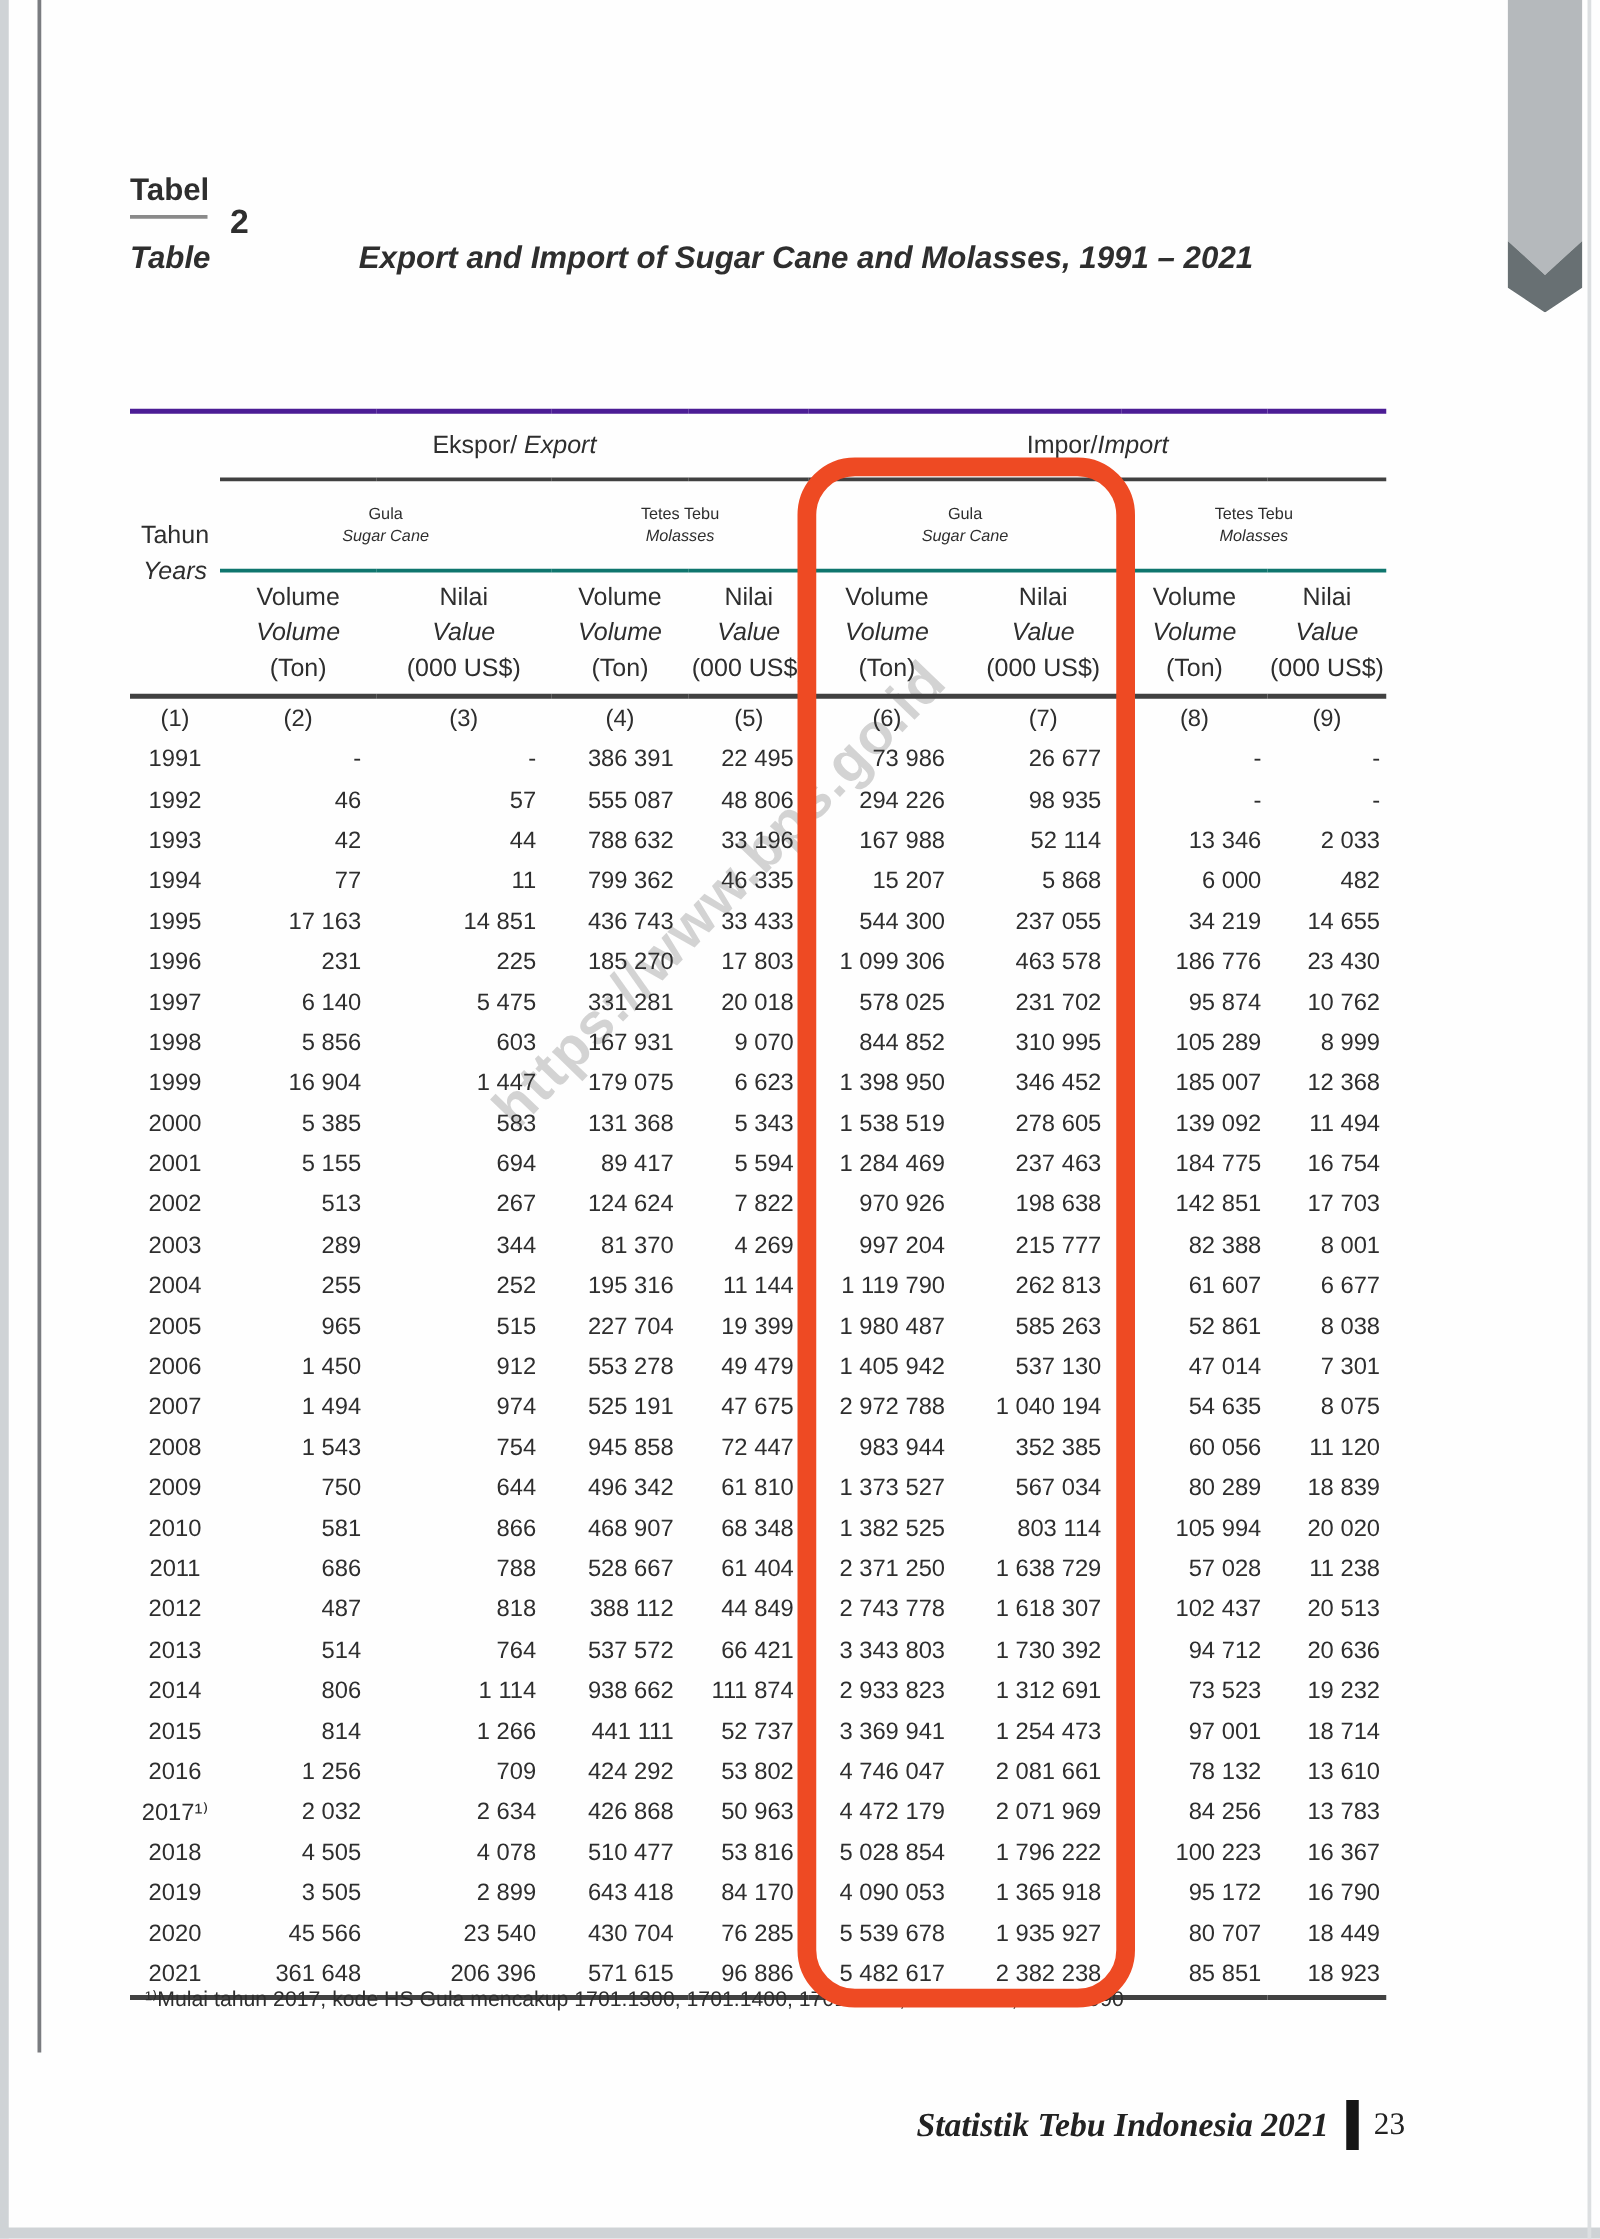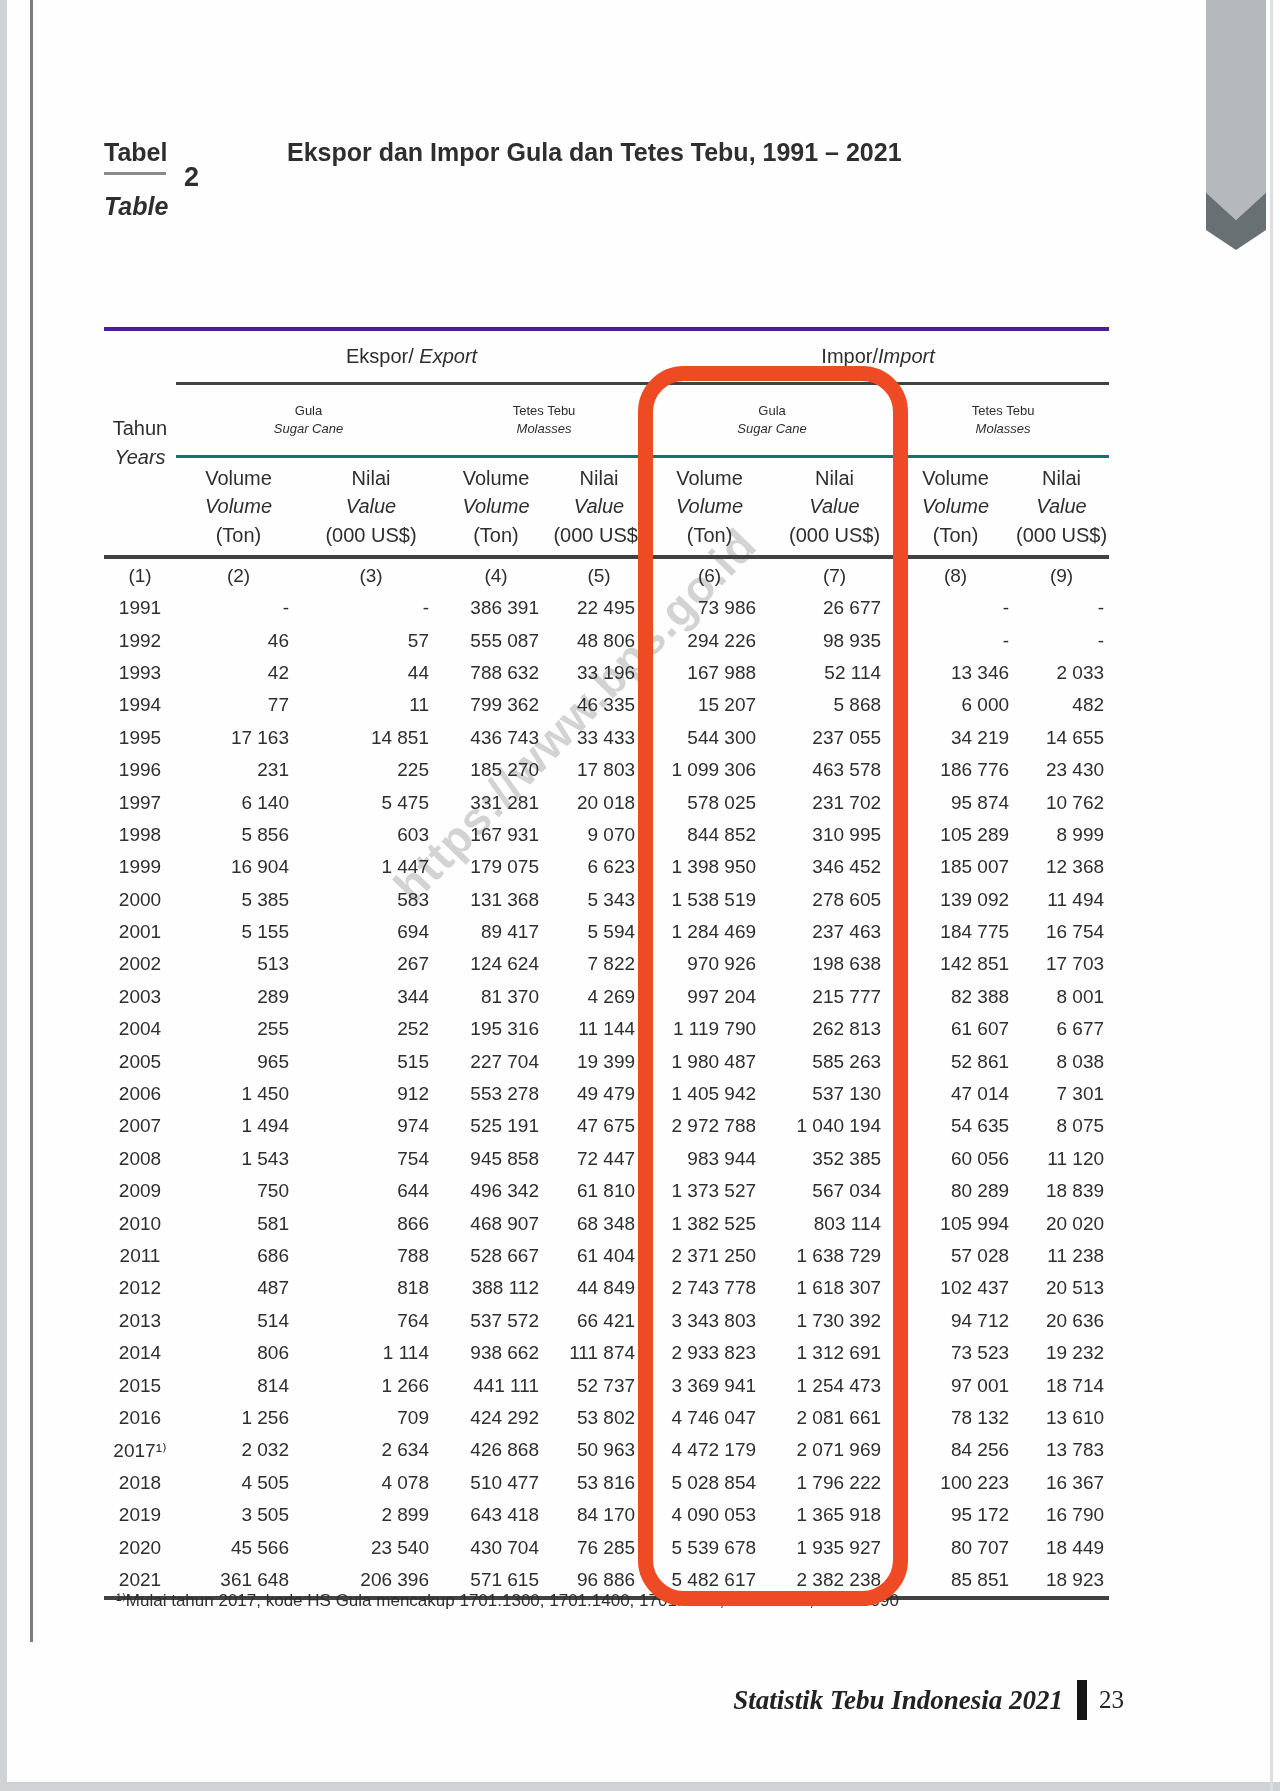--- a/index.html
+++ b/index.html
@@ -87,21 +87,21 @@
 
   <div class="ribbon">
     <div class="ribbon-light"></div>
     <div class="ribbon-dark"></div>
   </div>
 
   <div class="tabel-word">Tabel</div>
   <div class="tabel-underline"></div>
   <div class="table-word">Table</div>
   <div class="table-number">2</div>
-  <div class="title-id">Ekspor dan Impor Gula dan Tetes Tebu, 1991 – 2021</div>
+  <div class="title-en">Export and Import of Sugar Cane and Molasses, 1991 – 2021</div>
 
   <div class="watermark">https://www.bps.go.id</div>
 
   <table class="stat-table">
     <colgroup>
       <col class="c1">
         <col class="c2">
         <col class="c3">
         <col class="c4">
         <col class="c5">

